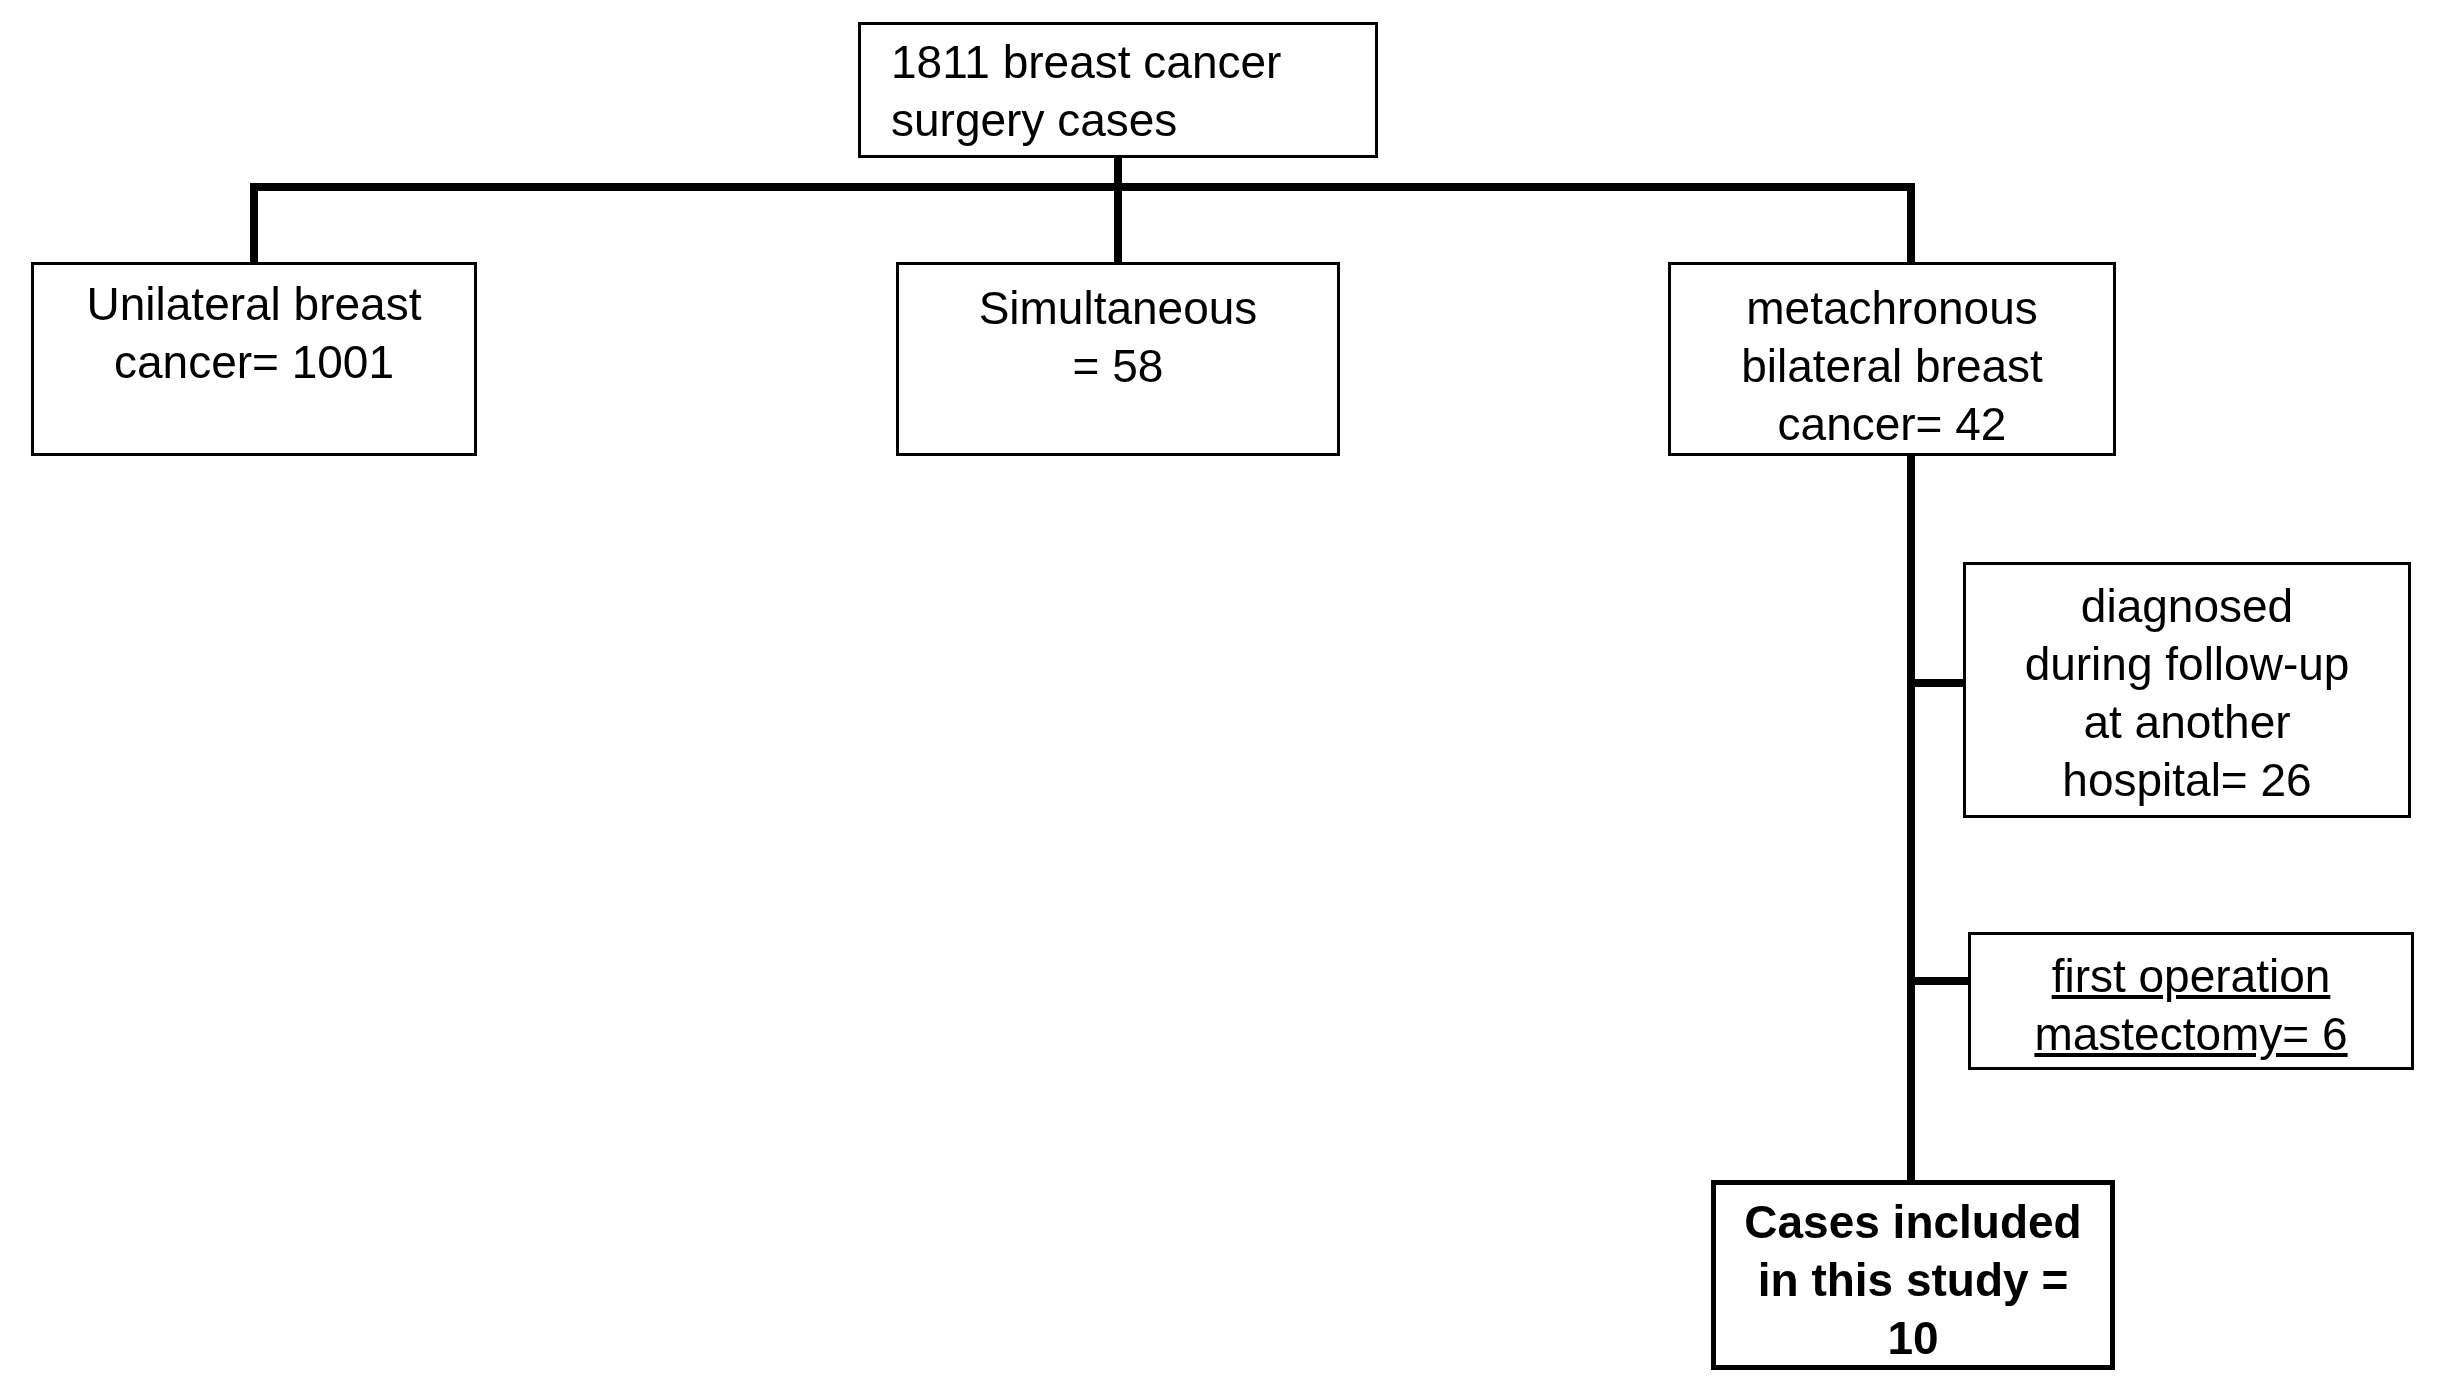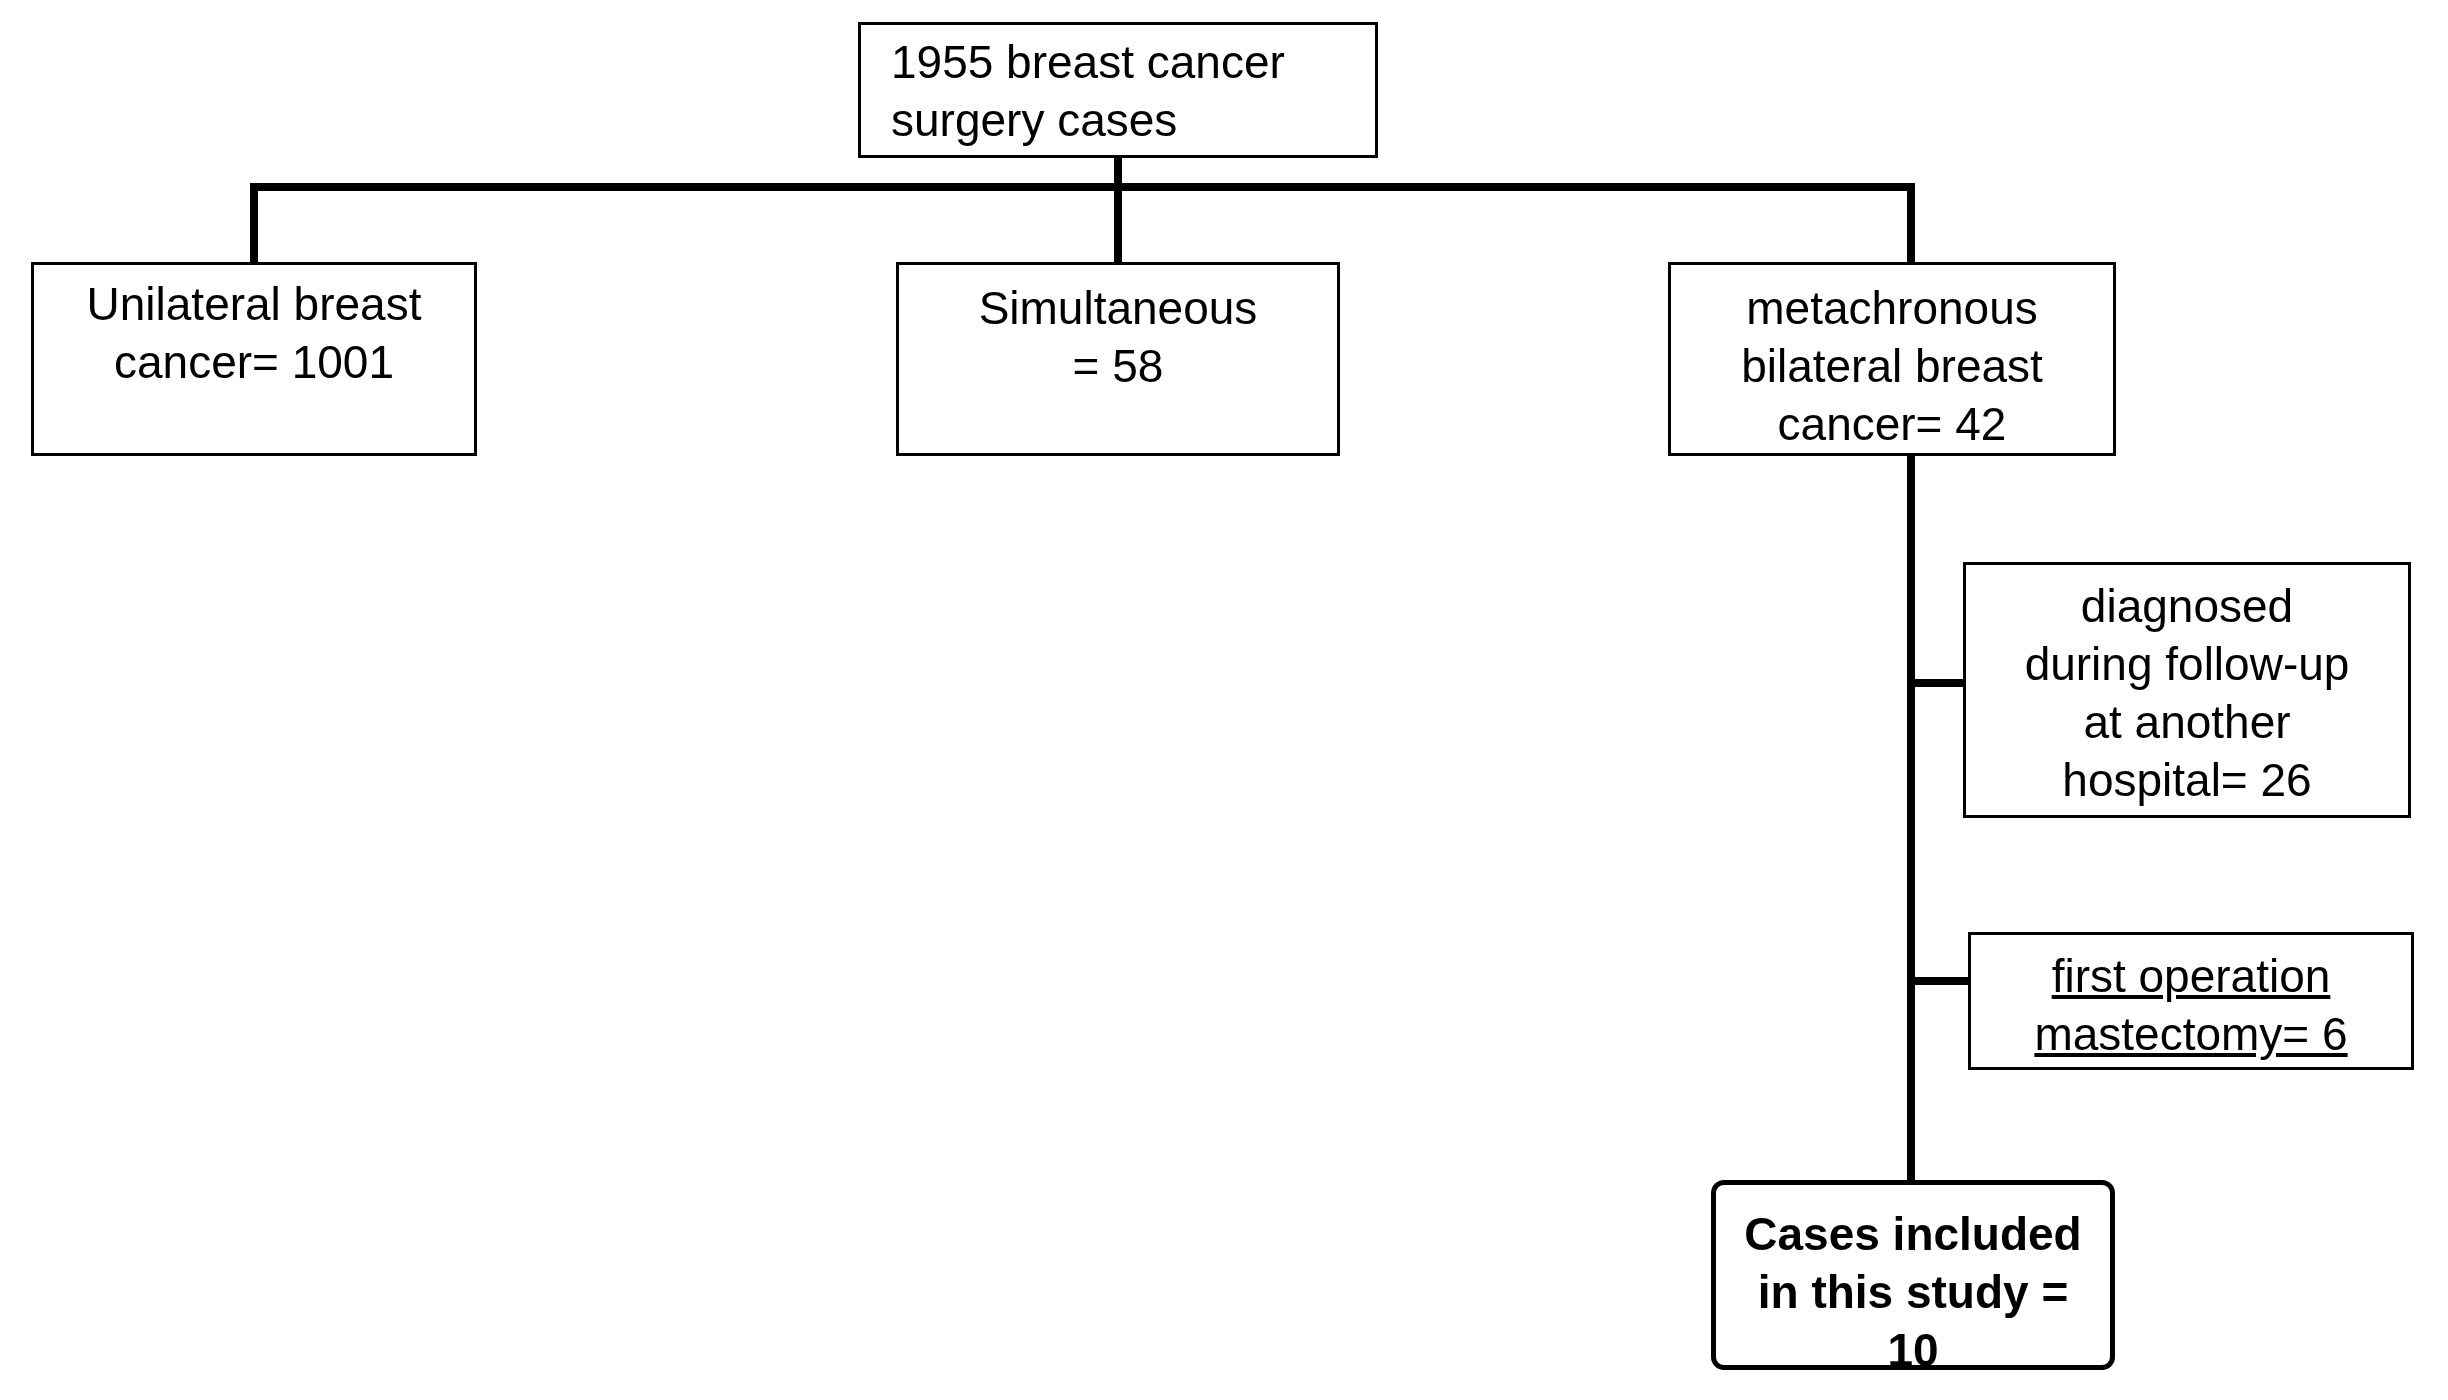--- a/index.html
+++ b/index.html
@@ -41,21 +41,21 @@
     position: absolute;
     background: #000000;
   }
   
   #node-root          { left: 858px;  top: 22px;   width: 520px; height: 136px; padding: 8px 0 0 30px; }
   #node-unilateral    { left: 31px;   top: 262px;  width: 446px; height: 194px; padding-top: 10px; }
   #node-simultaneous  { left: 896px;  top: 262px;  width: 444px; height: 194px; padding-top: 14px; }
   #node-metachronous  { left: 1668px; top: 262px;  width: 448px; height: 194px; padding-top: 14px; }
   #node-followup      { left: 1963px; top: 562px;  width: 448px; height: 256px; padding-top: 12px; }
   #node-mastectomy    { left: 1968px; top: 932px;  width: 446px; height: 138px; padding-top: 12px; text-decoration: underline; }
-  #node-included      { left: 1711px; top: 1180px; width: 404px; height: 190px; padding-top: 20px; border-radius: 13px; }
+  #node-included      { left: 1711px; top: 1180px; width: 404px; height: 190px; padding-top: 8px; }
   
   #conn-root-stem     { left: 1114px; top: 158px;  width: 8px;    height: 30px; }
   #conn-branch-hline  { left: 250px;  top: 183px;  width: 1665px; height: 8px;  }
   #conn-drop-left     { left: 250px;  top: 183px;  width: 8px;    height: 82px; }
   #conn-drop-mid      { left: 1114px; top: 183px;  width: 8px;    height: 82px; }
   #conn-drop-right    { left: 1907px; top: 183px;  width: 8px;    height: 82px; }
   #conn-meta-vline    { left: 1907px; top: 456px;  width: 8px;    height: 727px; }
   #conn-stub-followup { left: 1907px; top: 679px;  width: 62px;   height: 8px;  }
   #conn-stub-mastect  { left: 1907px; top: 977px;  width: 66px;   height: 8px;  }
 </style>
@@ -67,21 +67,21 @@
   <div class="connector" id="conn-root-stem"></div>
   <div class="connector" id="conn-branch-hline"></div>
   <div class="connector" id="conn-drop-left"></div>
   <div class="connector" id="conn-drop-mid"></div>
   <div class="connector" id="conn-drop-right"></div>
   <div class="connector" id="conn-meta-vline"></div>
   <div class="connector" id="conn-stub-followup"></div>
   <div class="connector" id="conn-stub-mastect"></div>
 
   <div class="node align-left" id="node-root">
-    <span class="line">1955 breast cancer</span>
+    <span class="line">1811 breast cancer</span>
     <span class="line">surgery cases</span>
   </div>
 
   <div class="node" id="node-unilateral">
     <span class="line">Unilateral breast</span>
     <span class="line">cancer= 1001</span>
   </div>
 
   <div class="node" id="node-simultaneous">
     <span class="line">Simultaneous</span>

